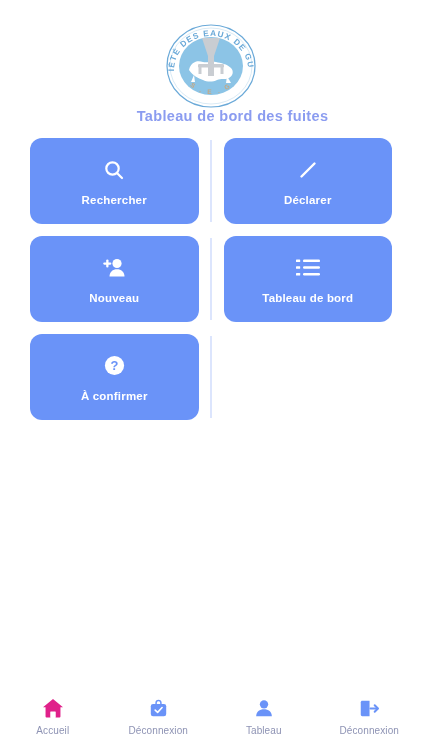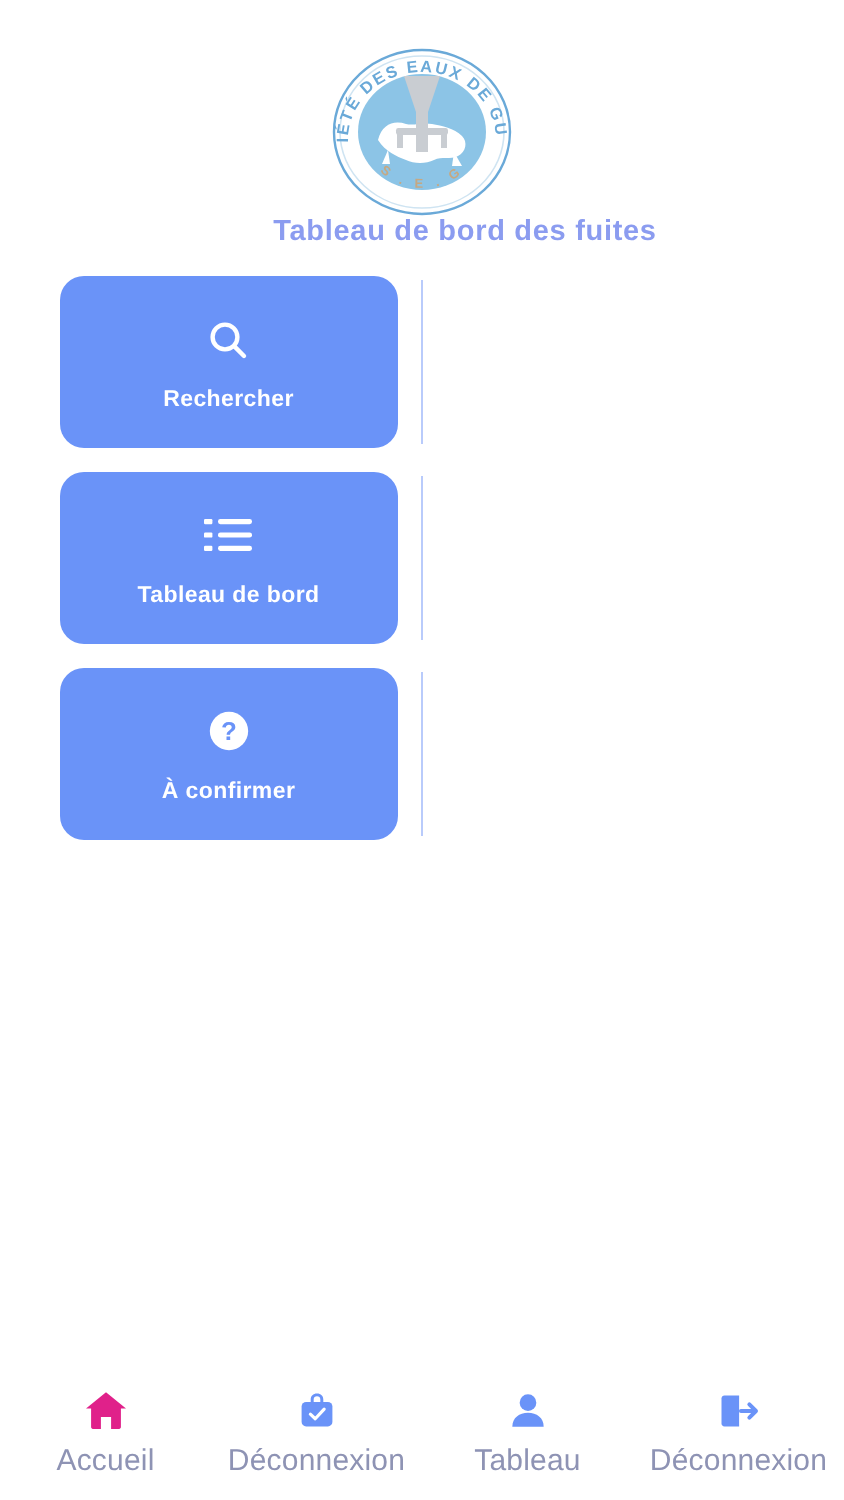--- a/index.html
+++ b/index.html
@@ -118,21 +118,21 @@
     user-select: none;
   }
   .nav-icon {
     height: 20px;
     display: flex;
     align-items: center;
     justify-content: center;
   }
   .nav-icon svg { display: block; }
   .nav-label {
-    font-size: 15px;
+    font-size: 10px;
     font-weight: 400;
     color: #8e93b4;
     letter-spacing: .1px;
   }
   .nav-item.active .nav-label { color: #8e93b4; }
 </style>
 </head>
 <body>
 
 <div class="phone">
@@ -178,25 +178,44 @@
       <div class="card">
         <span class="card-icon">
           <svg width="24" height="24" viewBox="0 0 24 24" fill="none" stroke="#ffffff" stroke-width="2.2" stroke-linecap="round">
             <circle cx="10.5" cy="10.5" r="6.2"></circle>
             <line x1="15.2" y1="15.2" x2="20" y2="20"></line>
           </svg>
         </span>
         <span class="card-label">Rechercher</span>
       </div>
 
+      <div class="card">
+        <span class="card-icon">
+          <svg width="24" height="24" viewBox="0 0 24 24" fill="none" stroke="#ffffff" stroke-width="2.4" stroke-linecap="round">
+            <line x1="5.5" y1="18.5" x2="18.5" y2="5.5"></line>
+          </svg>
+        </span>
+        <span class="card-label">Déclarer</span>
+      </div>
     </div>
 
     <div class="grid-row">
       <div class="row-divider"></div>
 
+      <div class="card">
+        <span class="card-icon">
+          <svg width="26" height="24" viewBox="0 0 26 24" fill="#ffffff">
+            <circle cx="16" cy="7.5" r="4.6"></circle>
+            <path d="M8.5 20.5 C8.5 15.8 11.8 13.2 16 13.2 C20.2 13.2 23.5 15.8 23.5 20.5 Z"></path>
+            <rect x="2.2" y="6.4" width="8.2" height="2.3" rx="1.1"></rect>
+            <rect x="5.2" y="3.4" width="2.3" height="8.2" rx="1.1"></rect>
+          </svg>
+        </span>
+        <span class="card-label">Nouveau</span>
+      </div>
 
       <div class="card">
         <span class="card-icon">
           <svg width="26" height="22" viewBox="0 0 26 22" fill="#ffffff">
             <rect x="1" y="2.5" width="4.2" height="2.6" rx="0.6"></rect>
             <rect x="1" y="9.2" width="4.2" height="2.6" rx="0.6"></rect>
             <rect x="1" y="15.9" width="4.2" height="2.6" rx="0.6"></rect>
             <rect x="8" y="2.5" width="17" height="2.6" rx="1.2"></rect>
             <rect x="8" y="9.2" width="17" height="2.6" rx="1.2"></rect>
             <rect x="8" y="15.9" width="17" height="2.6" rx="1.2"></rect>

